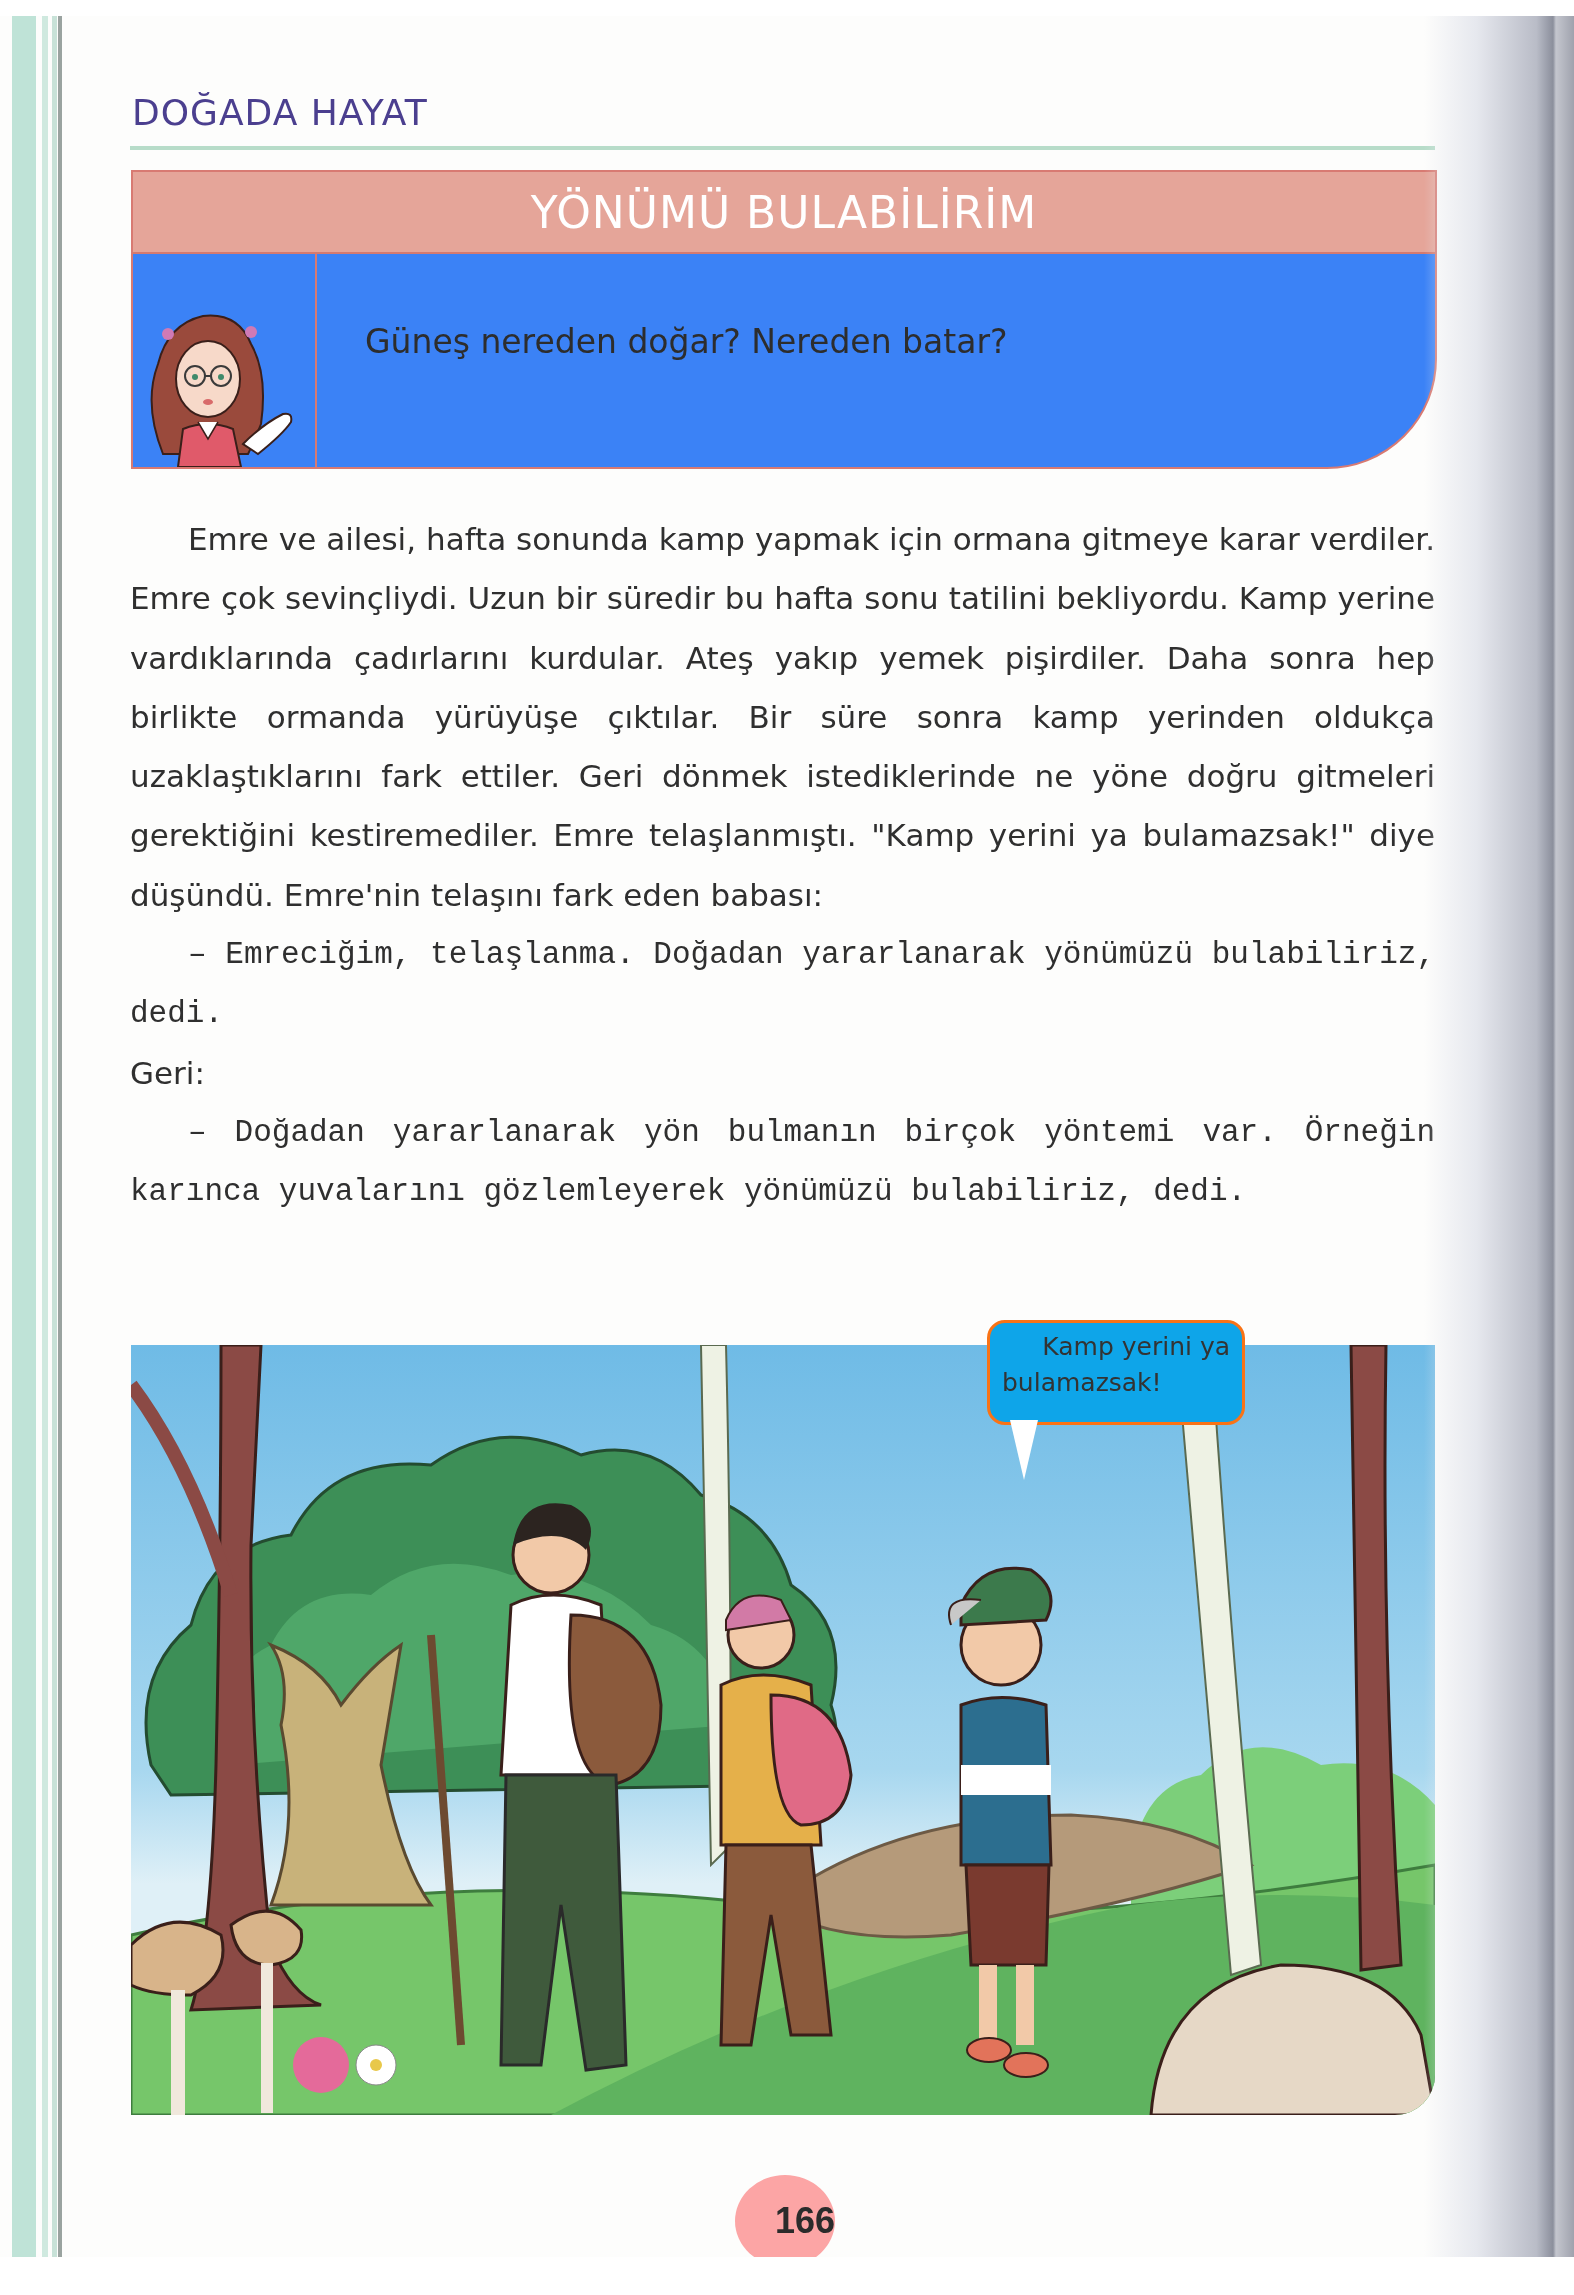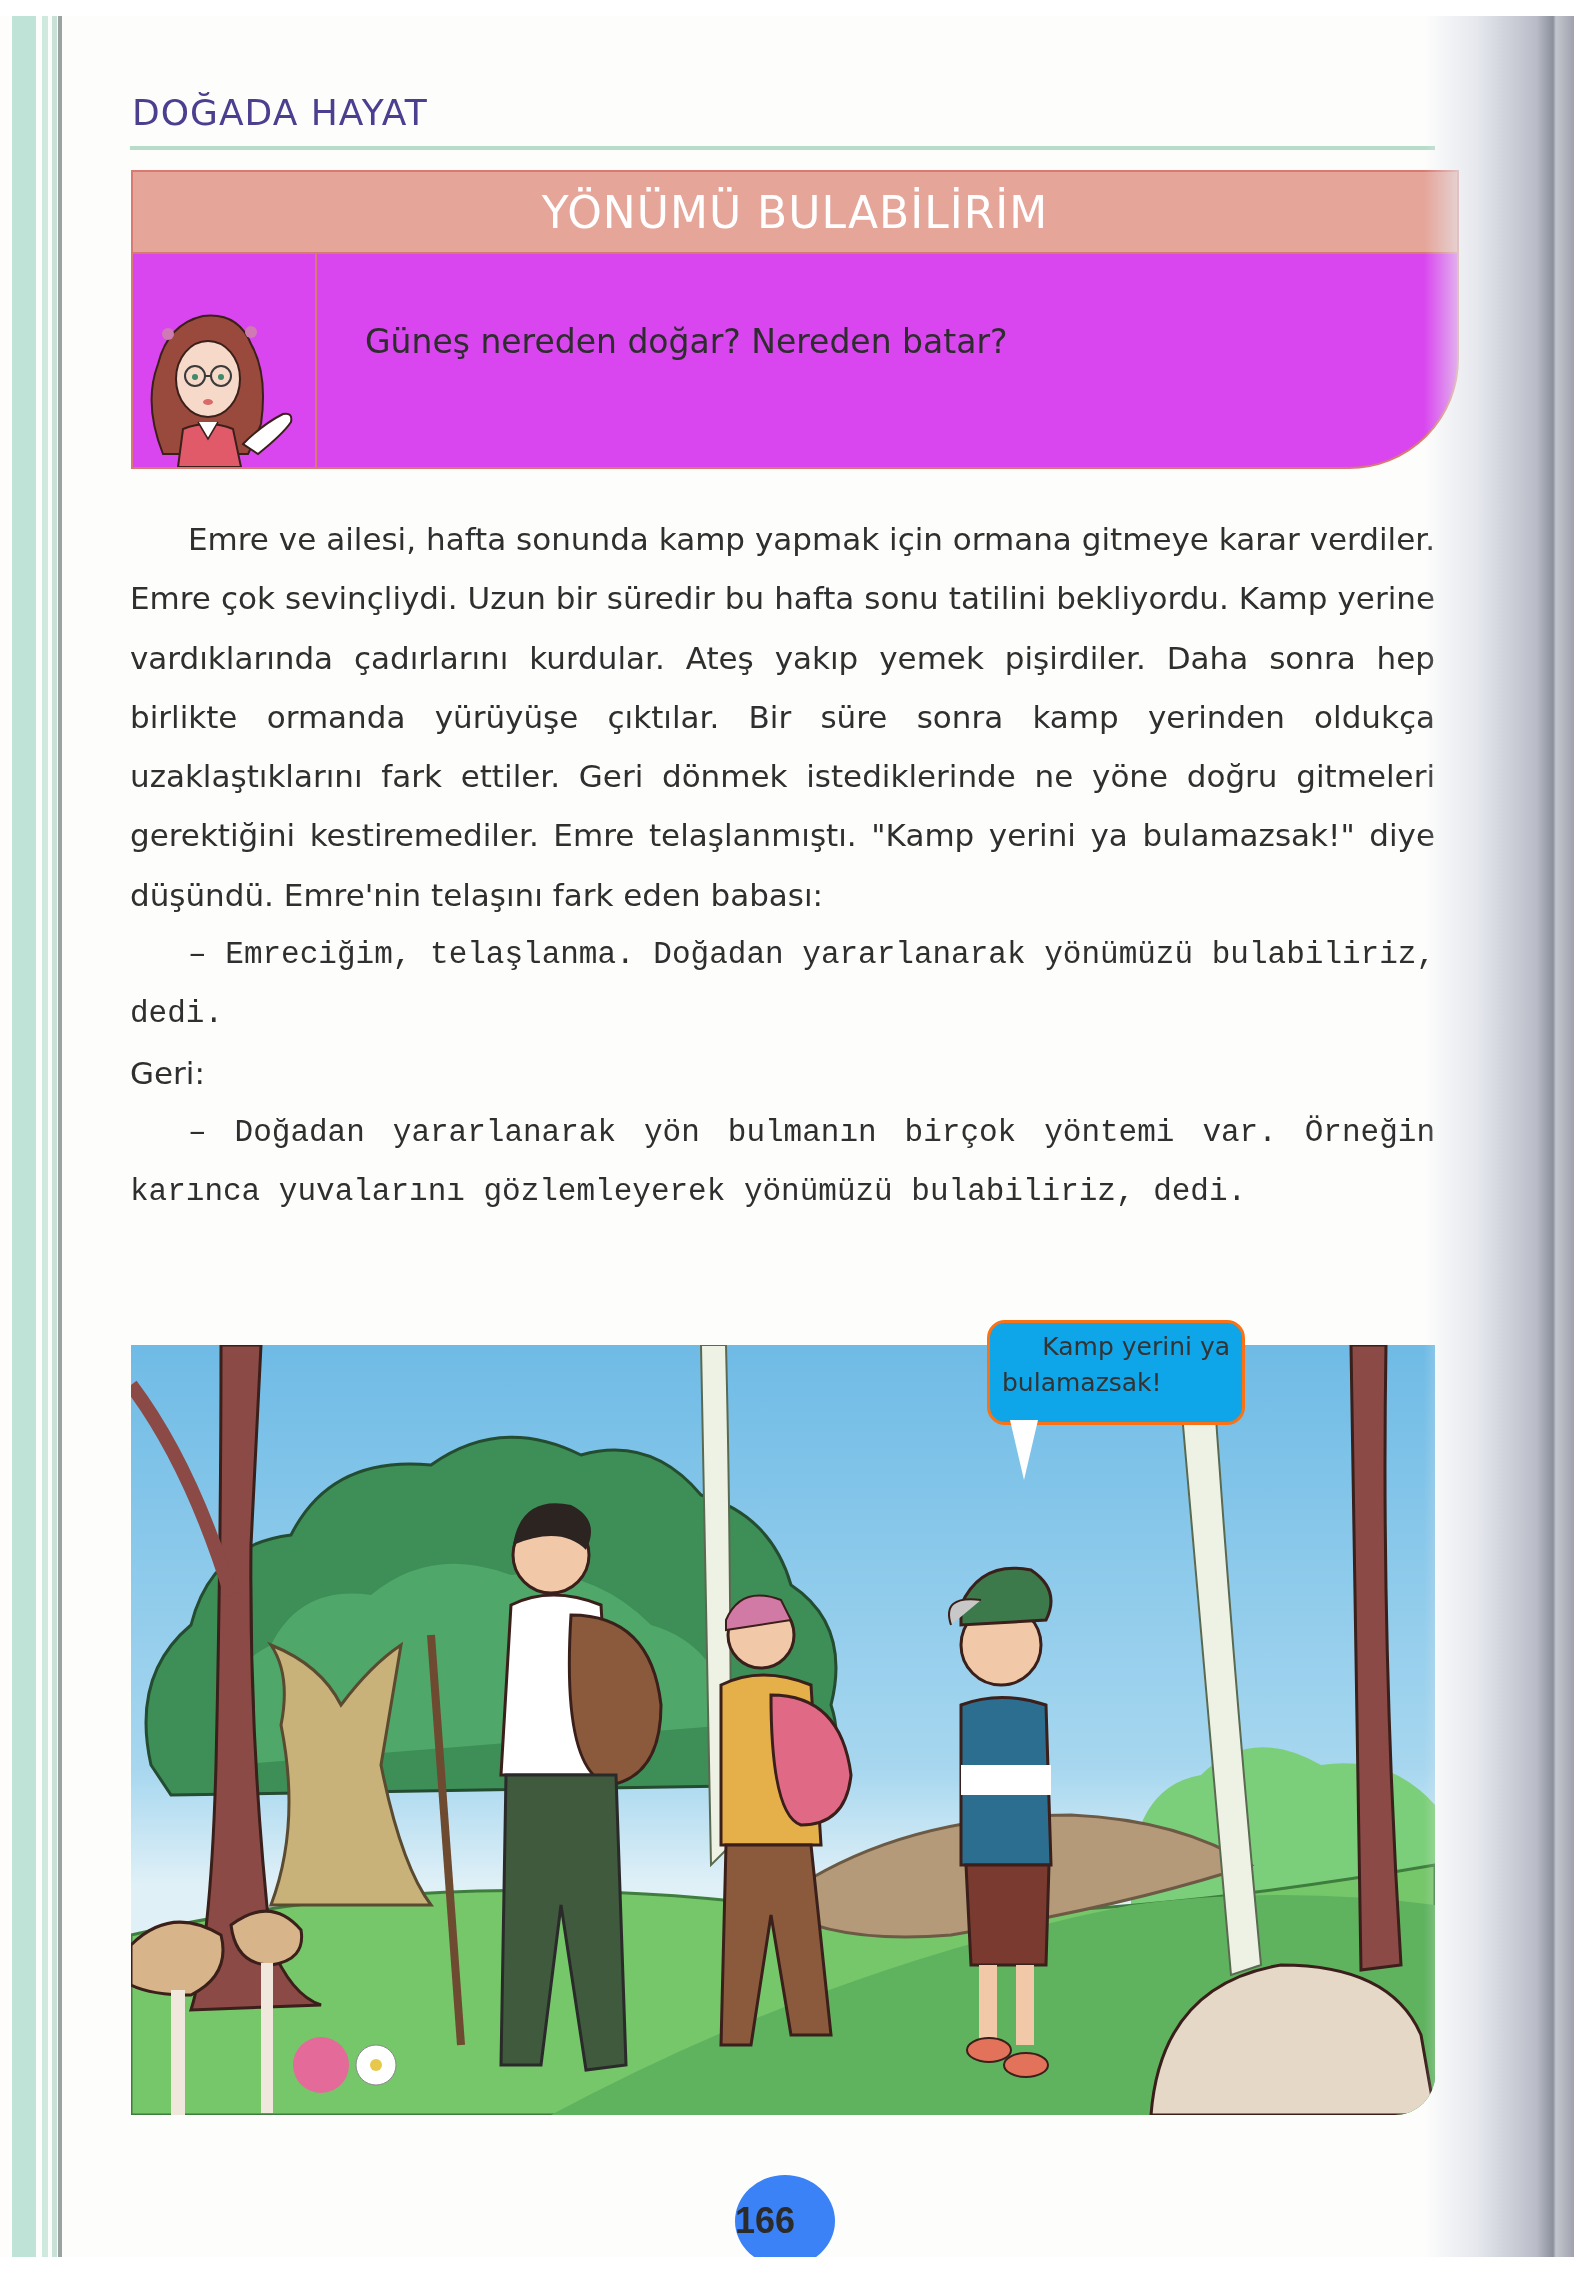--- a/index.html
+++ b/index.html
@@ -31,22 +31,21 @@
   }
   .section-rule {
     position:absolute; left:130px; top:146px; width:1305px; height:4px;
     background:#b7dcc9;
   }
 
   
   .title-box {
     position:absolute; left:131px; top:170px; width:1302px; height:295px;
     border:2px solid #d87a72; border-radius:0 0 110px 0; overflow:hidden;
-    background:#d946ef;
-    padding-left:22px;
+    background:#3b82f6;
   }
   .title-band {
     position:absolute; left:0; top:0; width:100%; height:80px;
     background:#e5a599; border-bottom:2px solid #d47a70;
     display:flex; align-items:center; justify-content:center;
   }
   .title-text { color:#ffffff; font-size:44px; letter-spacing:1px; }
   .portrait-cell {
     position:absolute; left:0; top:82px; width:182px; height:213px;
     border-right:2px solid #d87a72;
@@ -79,22 +78,22 @@
   .bubble-line2 { display:block; text-align:left; }
   .bubble-tail {
     position:absolute; left:1010px; top:1420px; width:0; height:0;
     border-left:14px solid transparent; border-right:14px solid transparent;
     border-top:60px solid #fff;
   }
 
   
   .page-num {
     position:absolute; left:735px; top:2175px; width:100px; height:92px;
-    border-radius:50%; background:#3b82f6;
-    display:flex; align-items:center; justify-content:flex-start;
+    border-radius:50%; background:#fca5a5;
+    display:flex; align-items:center; justify-content:flex-end;
     font-family:"Liberation Sans", sans-serif; font-weight:bold; font-size:36px; color:#2b2b2b;
   }
 </style>
 </head>
 <body>
 
 <div class="scan-top"></div>
 <div class="margin-stripe ms1"></div>
 <div class="margin-stripe ms2"></div>
 <div class="margin-stripe ms3"></div>

